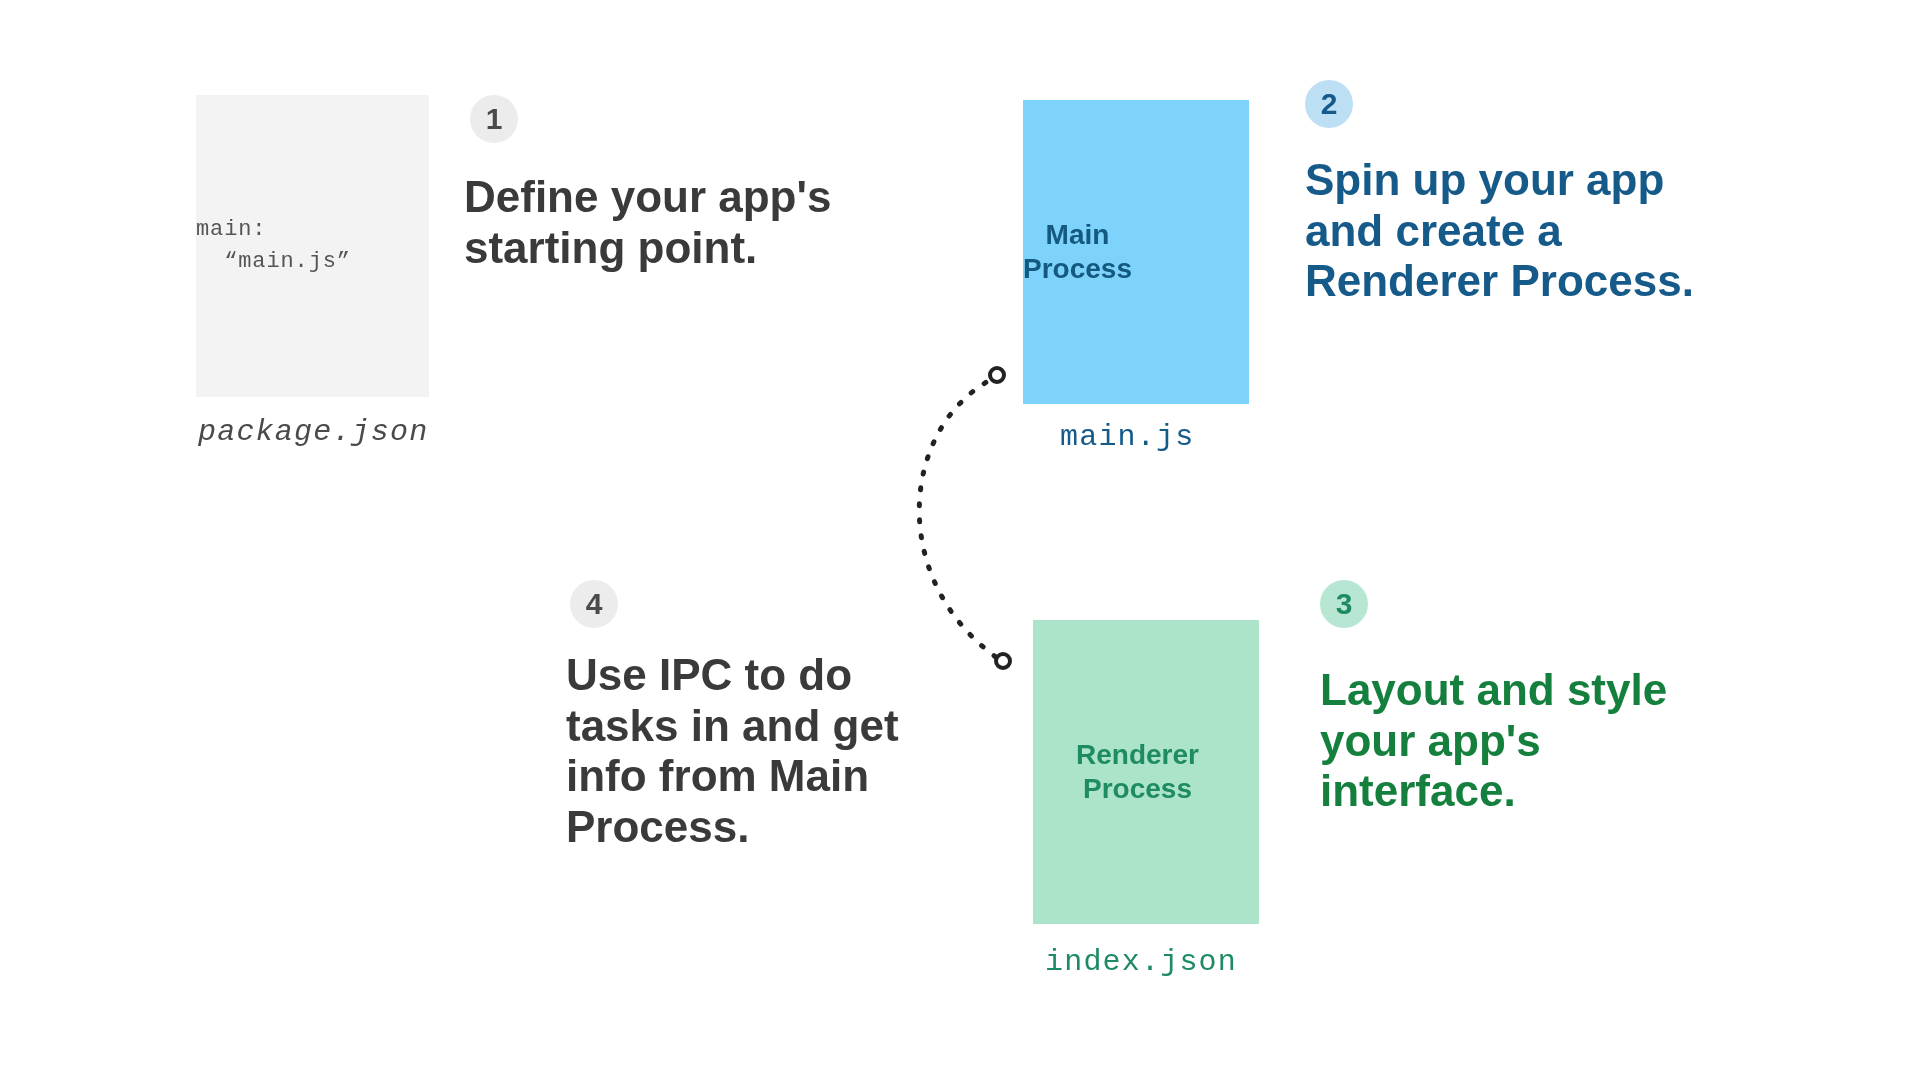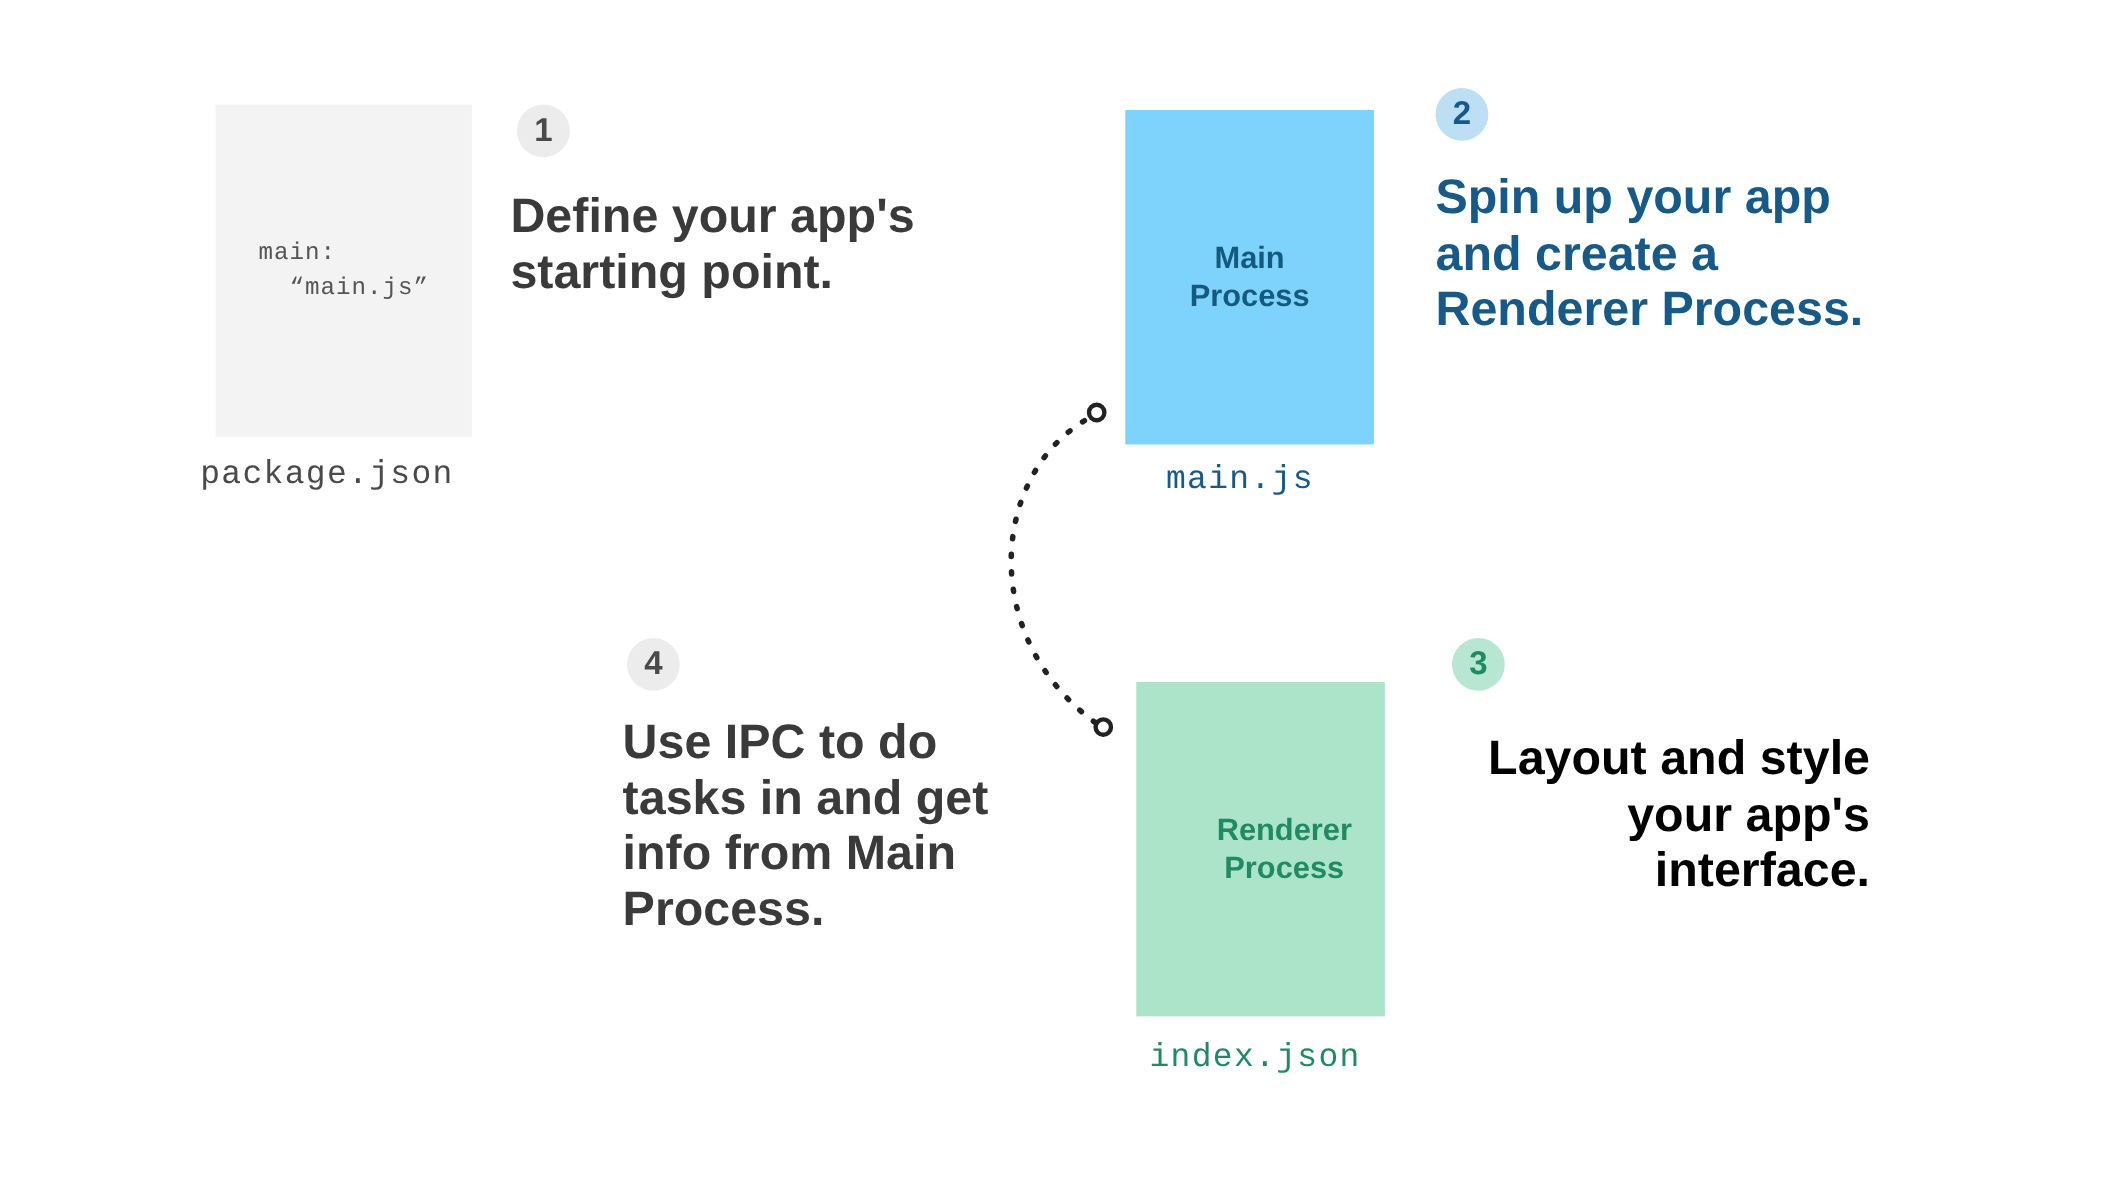--- a/index.html
+++ b/index.html
@@ -20,26 +20,26 @@
 
   
   .heading {
     position: absolute;
     font-weight: 700;
     font-size: 44px;
     line-height: 1.15;
     color: #3a3a3a;
   }
   .heading-blue  { color: #165a8a; }
-  .heading-green { color: #000000; text-align: right; }
+  .heading-green { color: #15803d; }
 
   
   .card {
     position: absolute;
-    display: flex; align-items: center; justify-content: center;
+    display: flex; align-items: center; justify-content: flex-start;
     text-align: center;
     font-weight: 700;
   }
   .card-gray  { background: #f3f3f3; }
   .card-blue  { background: #7dd3fc; color: #14597f; }
   .card-green { background: #ace4ca; color: #1f8b62; }
 
   .file-label { position: absolute; font-size: 30px; font-weight: 400; }
   .file-gray  { color: #4a4a4a; }
   .file-blue  { color: #165a8a; }
@@ -55,21 +55,21 @@
 </style>
 </head>
 <body>
 
 <div class="canvas">
 
   <div class="card card-gray" style="left:196px; top:95px; width:233px; height:302px;">
     <pre class="mono code-snippet">main:
   “main.js”</pre>
   </div>
-  <div class="file-label mono file-gray" style="left:182px; top:415px;">package.json</div>
+  <div class="file-label mono file-gray" style="left:198px; top:415px;font-style:italic;">package.json</div>
 
   <div class="badge badge-gray" style="left:470px; top:95px;">1</div>
   <div class="heading" style="left:464px; top:172px; width:400px;">Define your app's starting point.</div>
 
   <div class="card card-blue" style="left:1023px; top:100px; width:226px; height:304px;">
     <div class="card-title" style="white-space:pre-line;">Main
 Process</div>
   </div>
   <div class="file-label mono file-blue" style="left:1060px; top:420px;">main.js</div>
 

